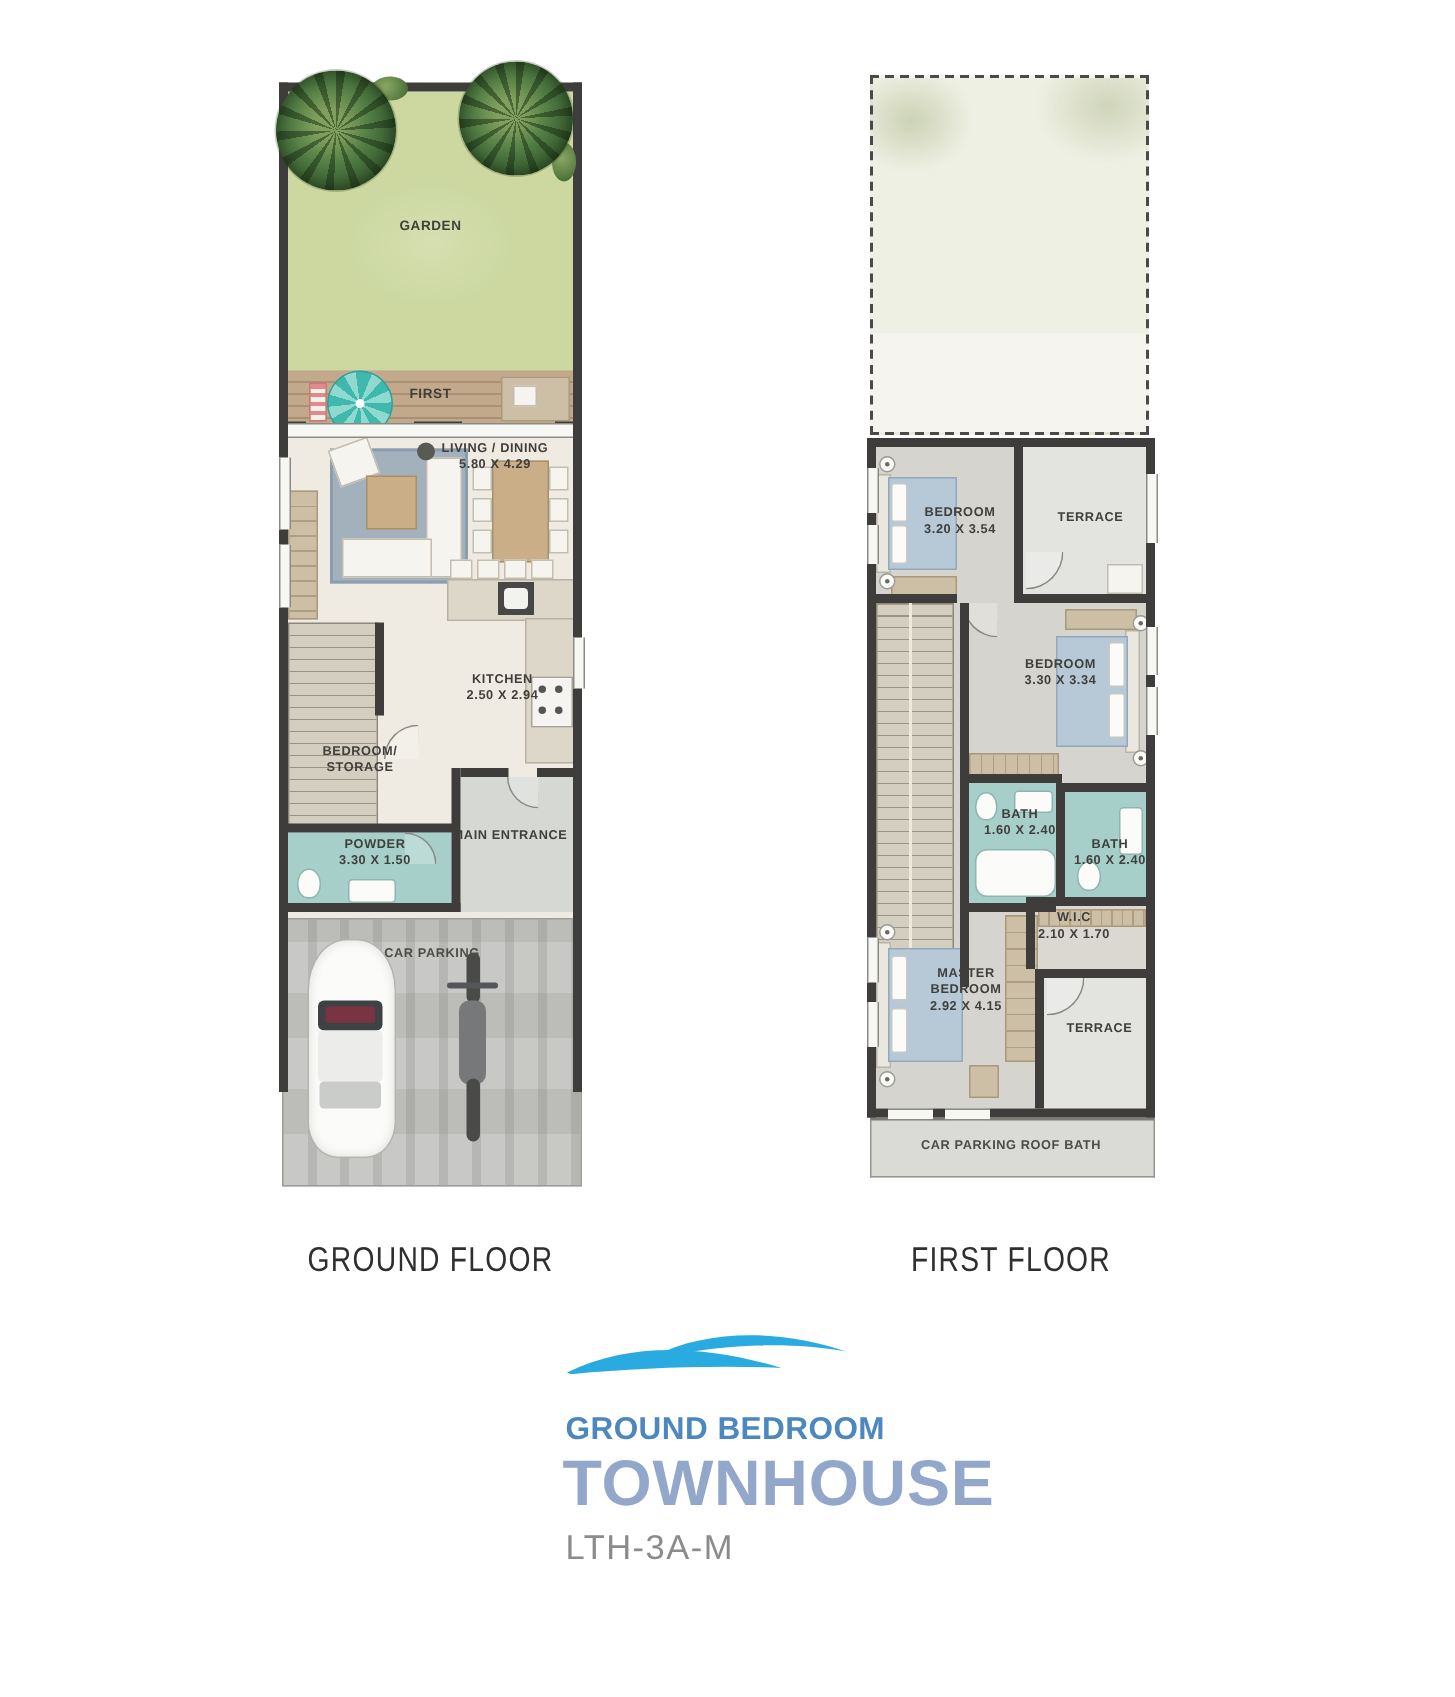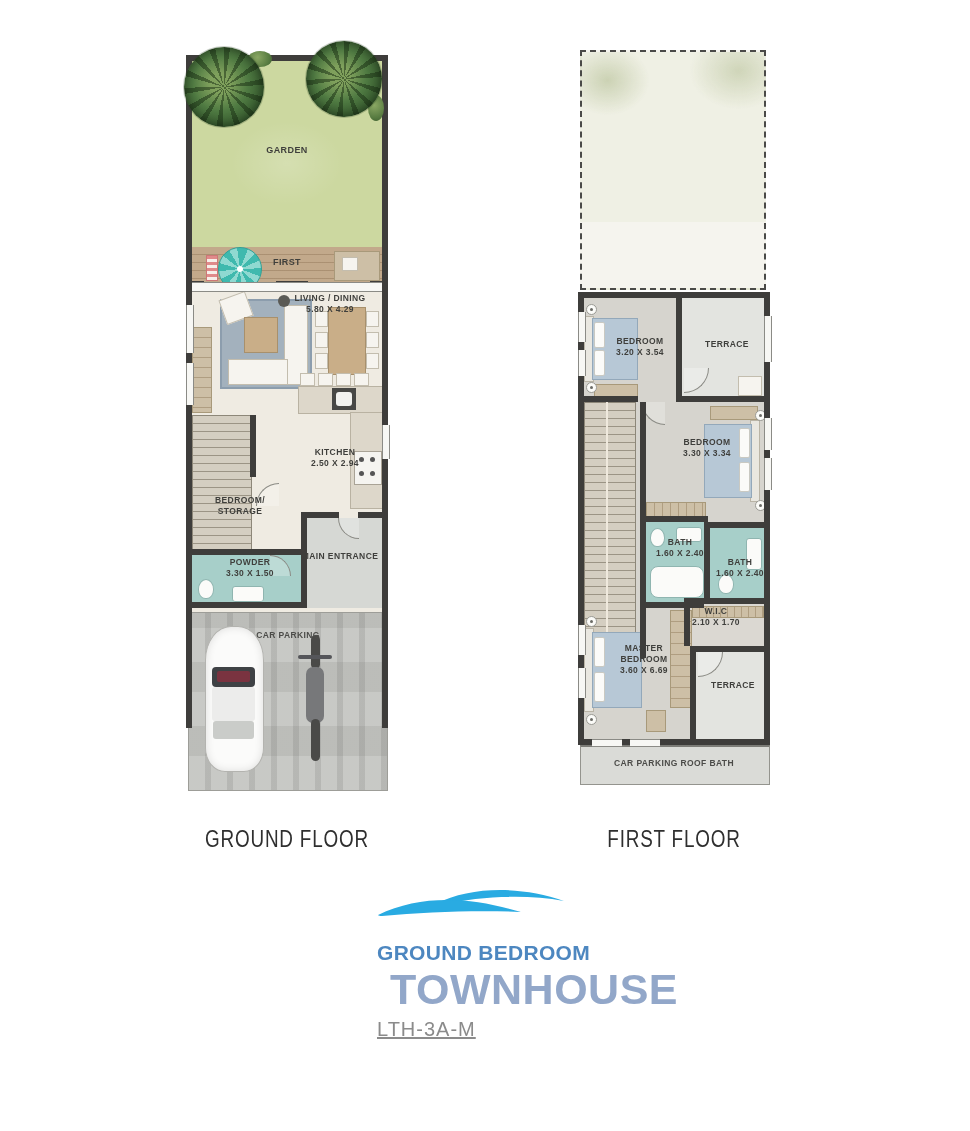--- a/index.html
+++ b/index.html
@@ -37,21 +37,21 @@
         background:radial-gradient(circle at 40% 40%,#8aa763,#55793f 70%,#3c5c2f 100%);}
   .umbrella{position:absolute;width:42px;height:42px;border-radius:50%;z-index:8;
         background:repeating-conic-gradient(#3fb9ae 0 22deg,#8fd9d1 22deg 44deg);
         border:1px solid #2fa197;}
   .umbrella::after{content:"";position:absolute;left:18px;top:18px;width:6px;height:6px;border-radius:50%;background:#fff;}
   
   .floor-title{position:absolute;font-size:23px;font-weight:400;color:var(--titleInk,#2f2f2f);
                letter-spacing:1px;text-align:center;transform:scaleX(.82);transform-origin:center;z-index:50;}
   .brand-sub{position:absolute;font-weight:bold;font-size:21px;color:var(--brandBlue,#4d87c0);letter-spacing:.3px;z-index:50;}
   .brand-main{position:absolute;font-weight:bold;font-size:43px;color:var(--brandLight,#92a7c9);letter-spacing:.5px;line-height:1;z-index:50;}
-  .brand-code{position:absolute;font-size:20px;color:var(--brandGray,#8b8b8b);letter-spacing:1px;z-index:50;text-decoration:underline;}
+  .brand-code{position:absolute;font-size:23px;color:var(--brandGray,#8b8b8b);letter-spacing:1px;z-index:50;}
 </style>
 </head>
 <body>
 
 <div class="plan" style="left:186px;top:55px;width:202px;height:734px;">
 
   <div class="floor" style="left:6px;top:235px;width:190px;height:322px;background:var(--floor);"></div>
   <div class="floor" style="left:6px;top:6px;width:190px;height:186px;background:var(--garden);
        background-image:radial-gradient(80px 60px at 50% 55%, rgba(255,255,255,.18), transparent 70%);"></div>
   <div class="floor" style="left:6px;top:192px;width:190px;height:35px;background:var(--patio);
@@ -287,34 +287,34 @@
   <div class="rlabel" style="left:130px;top:507px;width:64px;">
     <span class="rname">BATH</span>
     <span class="rdims">1.60 X 2.40</span>
   </div>
   <div class="rlabel" style="left:103px;top:556px;width:70px;">
     <span class="rname">W.I.C</span>
     <span class="rdims">2.10 X 1.70</span>
   </div>
   <div class="rlabel" style="left:34px;top:593px;width:64px;">
     <span class="rname">MASTER BEDROOM</span>
-    <span class="rdims">3.60 X 6.69</span>
+    <span class="rdims">2.92 X 4.15</span>
   </div>
   <div class="rlabel" style="left:115px;top:630px;width:80px;">
     <span class="rname">TERRACE</span>
     <span class="rdims"></span>
   </div>
   <div class="rlabel" style="left:2px;top:708px;width:188px;color:#4c4c49;">
     <span class="rname">CAR PARKING ROOF BATH</span>
     <span class="rdims"></span>
   </div>
 </div>
 
 <div class="floor-title" style="left:186px;top:826px;width:202px;">GROUND FLOOR</div>
 <div class="floor-title" style="left:578px;top:826px;width:192px;">FIRST FLOOR</div>
 
 <svg style="position:absolute;left:376px;top:884px;z-index:50;" width="190" height="42" viewBox="0 0 190 42">
   <path fill="var(--brandWave,#29abe2)" d="M60 20 C 95 2, 145 2, 188 17 C 150 10, 105 12, 66 21 C 63 21.5, 61 21, 60 20 Z"></path>
   <path fill="var(--brandWave,#29abe2)" d="M2 31 C 45 10, 95 13, 145 28 C 100 26, 50 28, 6 32 C 4 32, 2.5 31.6, 2 31 Z"></path>
 </svg>
 <div class="brand-sub" style="left:377px;top:941px;">GROUND BEDROOM</div>
-<div class="brand-main" style="left:375px;top:968px;margin-left:15px;">TOWNHOUSE</div>
+<div class="brand-main" style="left:375px;top:968px;">TOWNHOUSE</div>
 <div class="brand-code" style="left:377px;top:1018px;">LTH-3A-M</div>
 
 </body></html>

